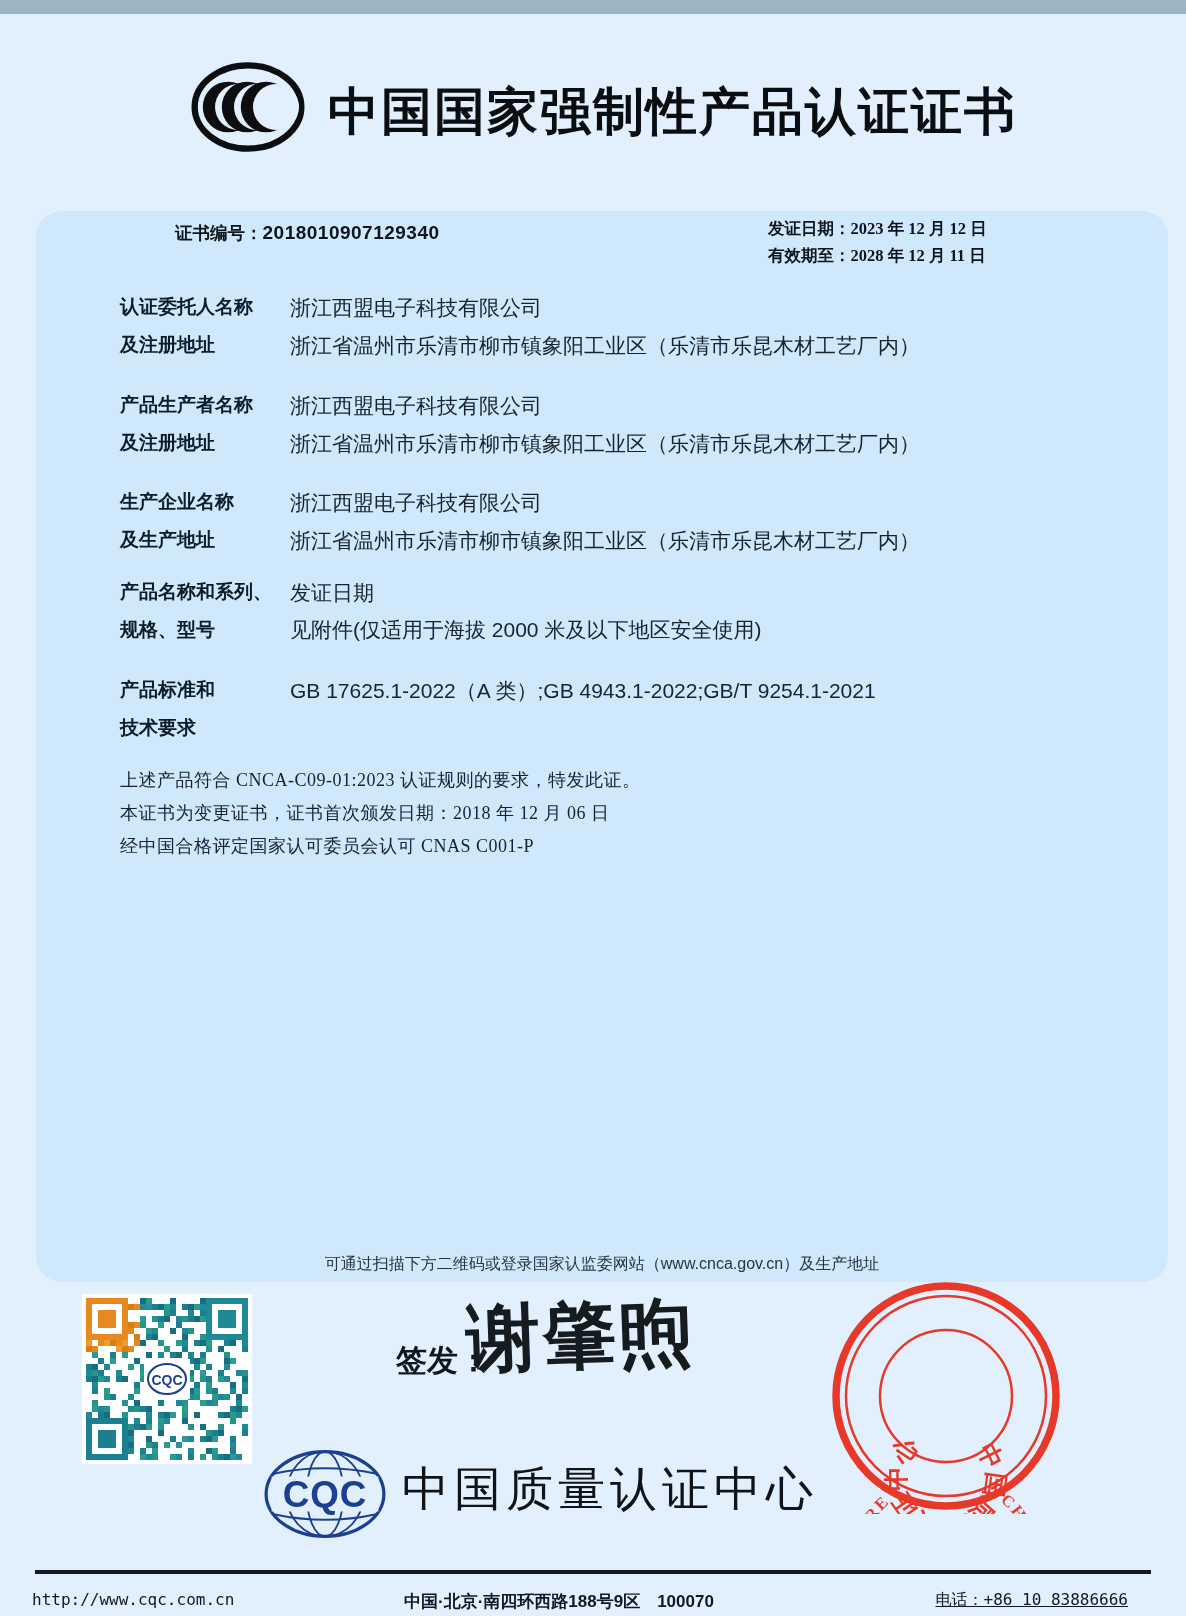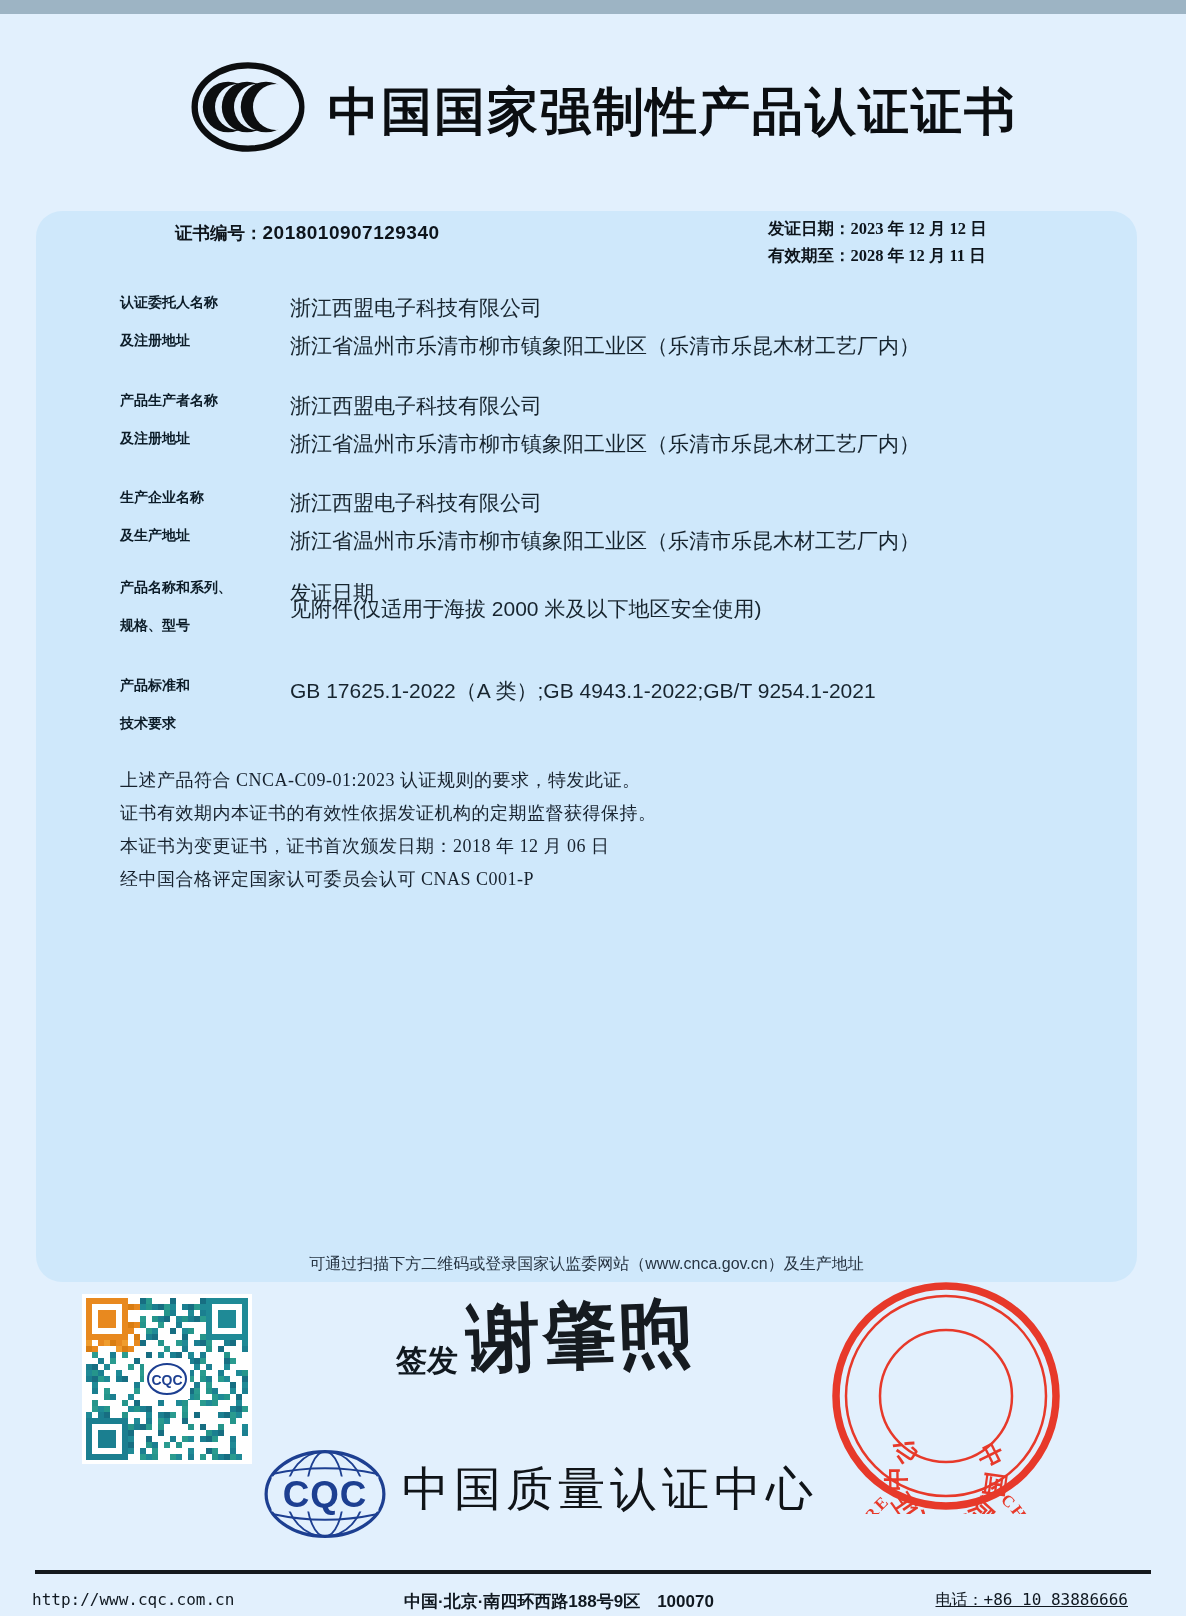--- a/index.html
+++ b/index.html
@@ -19,31 +19,31 @@
   
   .ccc-logo{position:absolute;left:189px;top:46px;width:118px;height:94px;}
   .cert-title{
     position:absolute;left:328px;top:64px;margin:0;
     font-size:51px;font-weight:900;letter-spacing:2px;color:#0b0e11;
     font-family:"Liberation Sans",sans-serif;white-space:nowrap;
   }
   
   .panel{
     position:absolute;left:36px;top:197px;width:1101px;height:1071px;
-    background:var(--panel);border-radius:26px;
+    background:var(--panel);border-radius:26px;padding-left:31px;
   }
   .certno-row{position:absolute;left:139px;top:10px;white-space:nowrap;
     font-family:"Liberation Serif",serif;font-weight:bold;font-size:17.5px;color:#0d141b;}
   .certno-row .num{font-size:19px;letter-spacing:.5px;font-family:"Liberation Sans",sans-serif;}
   .dates{position:absolute;left:732px;top:4px;line-height:27px;white-space:nowrap;
     font-family:"Liberation Serif",serif;font-weight:bold;font-size:16.5px;color:#0d141b;}
   .field{position:absolute;left:84px;right:30px;height:70px;}
-  .flabel{position:absolute;left:0;font-size:14px;font-weight:bold;color:#0c1c28;white-space:nowrap;}
+  .flabel{position:absolute;left:0;font-size:19px;font-weight:bold;color:#0c1c28;white-space:nowrap;}
   .fvalue{position:absolute;left:170px;font-size:21px;color:#17242e;white-space:nowrap;}
-  .t0{top:0;} .t38{top:38px;} .t26{top:16px;text-align:center;}
+  .t0{top:0;} .t38{top:38px;} .t26{top:37px;text-align:center;}
   .statements{position:absolute;left:84px;top:553px;line-height:33px;
     font-family:"Liberation Serif",serif;font-size:18px;letter-spacing:.5px;color:#17222e;white-space:nowrap;}
   .verify-note{position:absolute;left:0;right:0;top:1043px;text-align:center;
     font-size:16px;color:#273442;white-space:nowrap;}
   
   .qr{position:absolute;left:82px;top:1280px;width:170px;height:170px;background:#ffffff;padding:0;}
   .qr svg{display:block;}
   .qr-center{position:absolute;left:50%;top:50%;transform:translate(-50%,-50%);
     width:46px;height:40px;background:#fff;display:flex;align-items:center;justify-content:center;}
   .sign-label{position:absolute;left:396px;top:1326px;font-size:31px;font-weight:bold;
@@ -117,21 +117,20 @@
         </div>
         <div class="field" style="top: 466px;">
           <div class="flabel t0">产品标准和</div>
           <div class="flabel t38">技术要求</div>
           <div class="fvalue t0">GB 17625.1-2022（A 类）;GB 4943.1-2022;GB/T 9254.1-2021</div>
         </div>
       </div>
 
     <div class="statements" id="statements">
         <div>上述产品符合 CNCA-C09-01:2023 认证规则的要求，特发此证。</div>
-        <div>证书有效期内本证书的有效性依据发证机构的定期监督获得保持。</div>
         <div>本证书为变更证书，证书首次颁发日期：2018 年 12 月 06 日</div>
         <div>经中国合格评定国家认可委员会认可 CNAS C001-P</div>
       </div>
 
     <div class="verify-note">可通过扫描下方二维码或登录国家认监委网站（www.cnca.gov.cn）及生产地址</div>
   </div>
 
   <div class="qr">
     <svg id="qr-svg" width="170" height="170">
         <rect x="0" y="0" width="170" height="170" fill="#ffffff"></rect>

